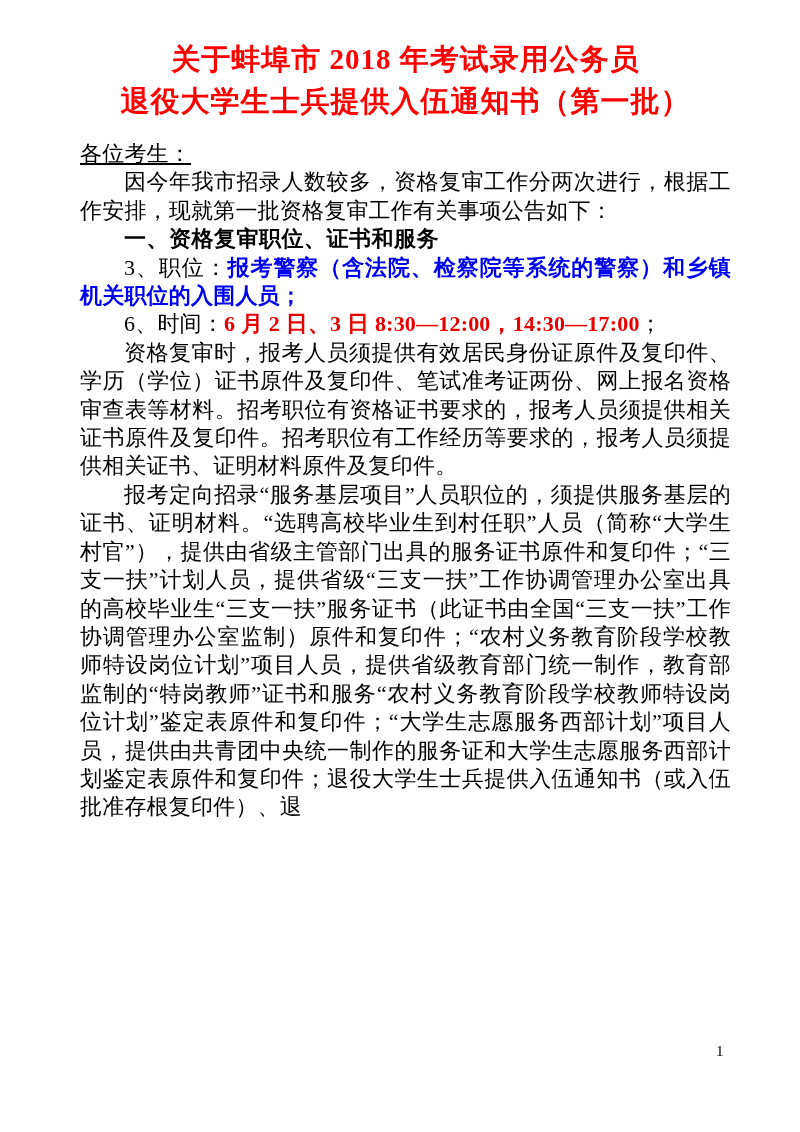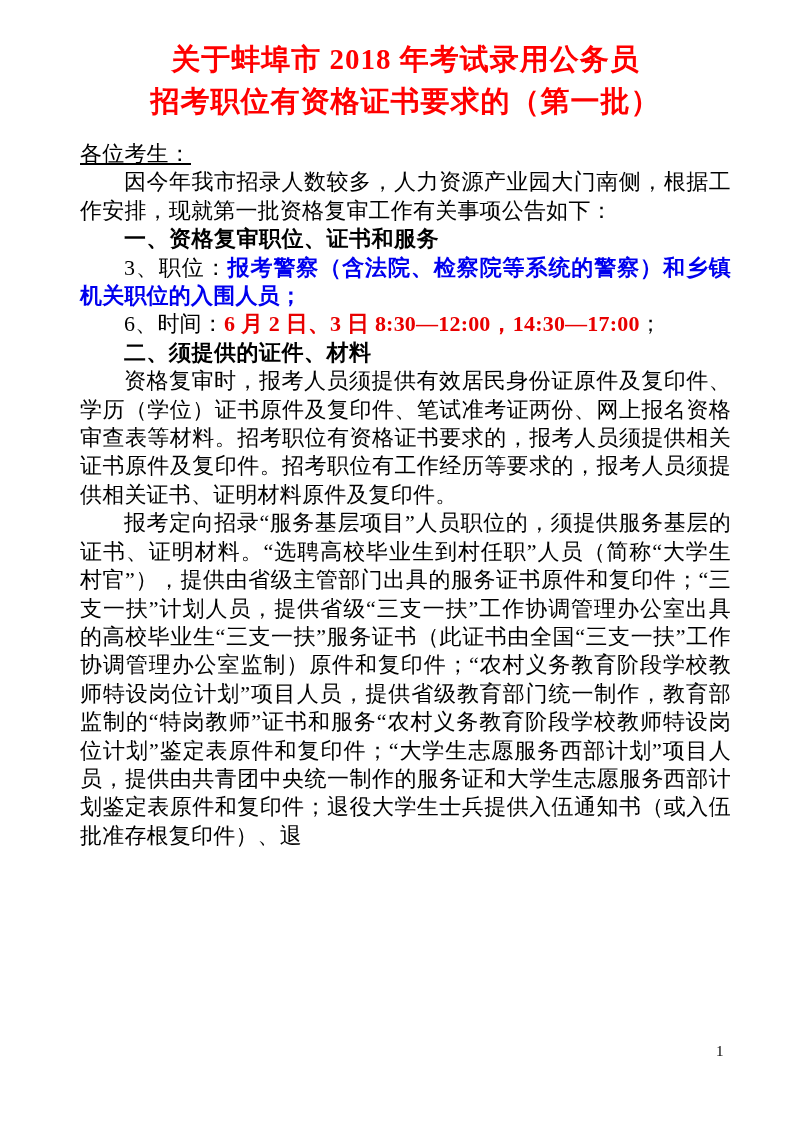--- a/index.html
+++ b/index.html
@@ -60,37 +60,36 @@
     color: var(--text);
   }
 </style>
 </head>
 <body>
 
 <div class="page">
 
   <h1 class="doc-title">
     <span class="t-line">关于蚌埠市 2018 年考试录用公务员</span>
-    <span class="t-line">招考职位有资格证书要求的（第一批）</span>
+    <span class="t-line">退役大学生士兵提供入伍通知书（第一批）</span>
   </h1>
 
   <div class="body-text">
 
     <p class="no-indent">各位考生：</p>
 
-    <p>因今年我市招录人数较多，人力资源产业园大门南侧，根据工作安排，现就第一批资格复审工作有关事项公告如下：</p>
+    <p>因今年我市招录人数较多，资格复审工作分两次进行，根据工作安排，现就第一批资格复审工作有关事项公告如下：</p>
 
     <p class="section-heading">一、资格复审职位、证书和服务</p>
 
     <p><span>3、职位：</span><span class="blue-bold">报考警察（含法院、检察院等系统的警察）和乡镇机关职位的入围人员；</span></p>
 
     <p><span>6、时间：</span><span class="red-bold">6 月 2 日、3 日 8:30—12:00，14:30—17:00</span><span>；</span></p>
 
 
-    <p class="section-heading">二、须提供的证件、材料</p>
 
     <p>资格复审时，报考人员须提供有效居民身份证原件及复印件、学历（学位）证书原件及复印件、笔试准考证两份、网上报名资格审查表等材料。招考职位有资格证书要求的，报考人员须提供相关证书原件及复印件。招考职位有工作经历等要求的，报考人员须提供相关证书、证明材料原件及复印件。</p>
 
 
     <p>报考定向招录“服务基层项目”人员职位的，须提供服务基层的证书、证明材料。“选聘高校毕业生到村任职”人员（简称“大学生村官”），提供由省级主管部门出具的服务证书原件和复印件；“三支一扶”计划人员，提供省级“三支一扶”工作协调管理办公室出具的高校毕业生“三支一扶”服务证书（此证书由全国“三支一扶”工作协调管理办公室监制）原件和复印件；“农村义务教育阶段学校教师特设岗位计划”项目人员，提供省级教育部门统一制作，教育部监制的“特岗教师”证书和服务“农村义务教育阶段学校教师特设岗位计划”鉴定表原件和复印件；“大学生志愿服务西部计划”项目人员，提供由共青团中央统一制作的服务证和大学生志愿服务西部计划鉴定表原件和复印件；退役大学生士兵提供入伍通知书（或入伍批准存根复印件）、退</p>
 
   </div>
 
 </div>
 

